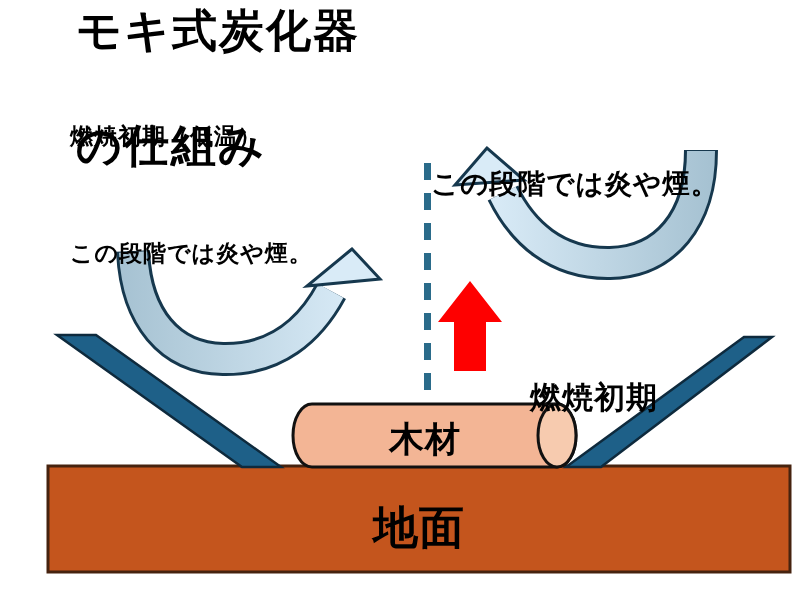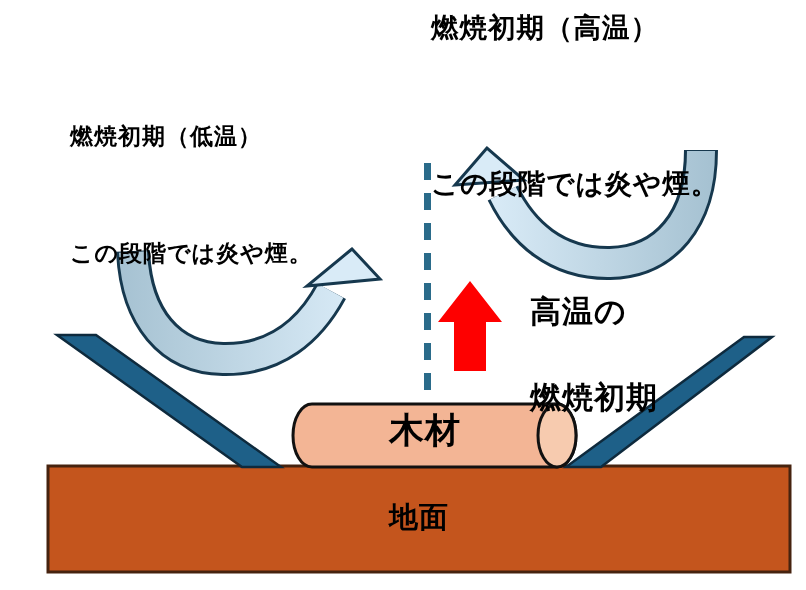--- a/index.html
+++ b/index.html
@@ -5,22 +5,22 @@
   html,body{margin:0;padding:0;background:#fff;}
   #canvas{
     position:relative;width:806px;height:590px;background:#fff;overflow:hidden;
     font-family:"Liberation Sans","DejaVu Sans",sans-serif;color:#000;
   }
   .txt{position:absolute;font-weight:700;white-space:pre;letter-spacing:1px;}
   #title{left:76px;top:2px;font-size:45px;line-height:1.28;letter-spacing:2px;}
   #anno-low{left:70px;top:122px;font-size:23px;line-height:1.27;}
   #anno-high{left:431px;top:8px;font-size:27.5px;line-height:1.42;}
   #anno-gas{left:530px;top:291px;font-size:31px;line-height:1.38;}
-  #label-wood{left:293px;top:407px;width:264px;text-align:center;font-size:35px;}
-  #label-ground{left:48px;top:498px;width:742px;text-align:center;font-size:29px;}
+  #label-wood{left:293px;top:416px;width:264px;text-align:center;font-size:35px;}
+  #label-ground{left:48px;top:498px;width:742px;text-align:center;font-size:45px;}
   svg{position:absolute;left:0;top:0;}
 </style>
 </head>
 <body>
 
 <div id="canvas">
 
   <svg width="806" height="590" viewBox="0 0 806 590">
     <defs>
       <linearGradient id="gradLeft" gradientUnits="userSpaceOnUse" x1="120" y1="0" x2="355" y2="0">
@@ -51,28 +51,30 @@
 
     <g>
       <path d="M 701,150 C 701,220 665,262 610,263 C 556,264 522,232 503,193" fill="none" stroke-width="34" stroke="#16384E"></path>
       <path d="M 701,151 C 701,220 665,262 610,263 C 556,264 522,232 503,193" fill="none" stroke-width="28" stroke="url(#gradRight)"></path>
       <polygon points="487,148 455,185 524,180" stroke-width="3" fill="#D9EBF7" stroke="#16384E"></polygon>
     </g>
 
     <polygon points="470,281 502,322 486,322 486,371 454,371 454,322 438,322" fill="#FE0000"></polygon>
   </svg>
 
+  <div class="txt" id="title"><span>モキ式炭化器</span><br>
+<span>の仕組み</span></div>
 
   <div class="txt" id="anno-low"><span>燃焼初期（低温）</span><br>
 <br>
 <span>この段階では炎や煙。</span></div>
 
-  <div class="txt" id="anno-high"><span>燃焼初期（高温）</span><br>
+  <div class="txt" id="anno-high"><br>
 <br>
 <span>この段階では炎や煙。</span></div>
 
-  <div class="txt" id="anno-gas"><span>高温の</span><br>
+  <div class="txt" id="anno-gas"><br>
 <span>燃焼初期</span></div>
 
   <div class="txt" id="label-wood">木材</div>
   <div class="txt" id="label-ground">地面</div>
 
 </div>
 
 </body></html>

